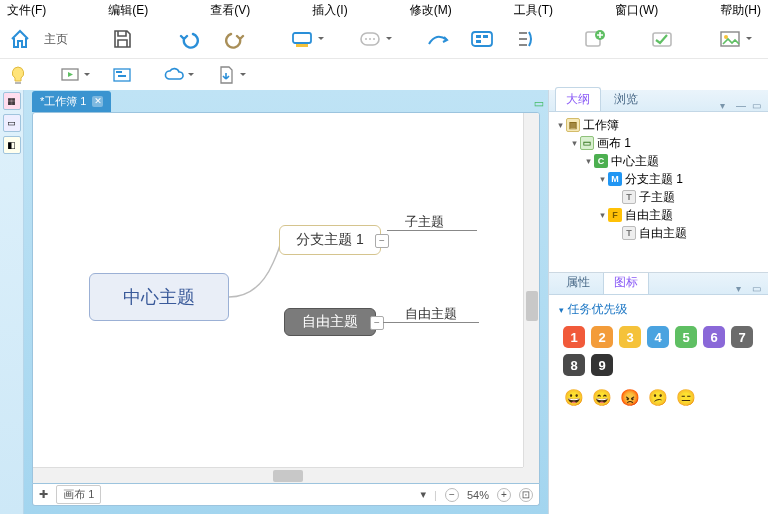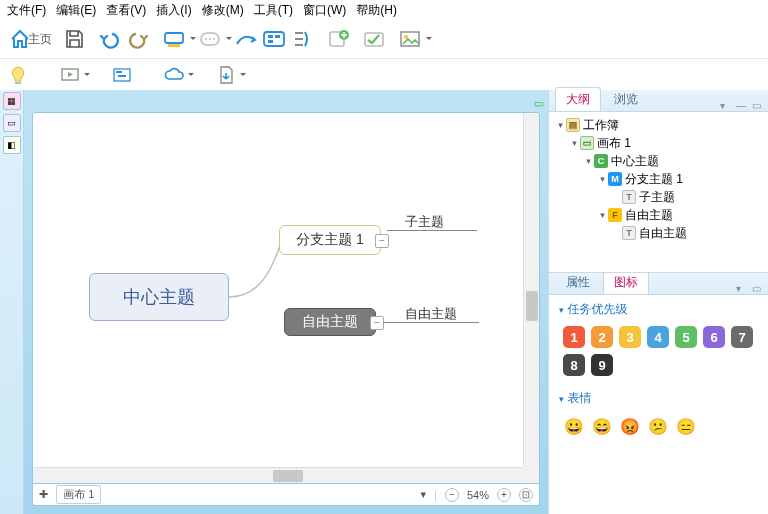--- a/index.html
+++ b/index.html
@@ -1,21 +1,21 @@
 <!DOCTYPE html>
 <html><head>
 <meta charset="utf-8">
 <style>
 * { margin: 0; padding: 0; box-sizing: border-box; font-family: "Microsoft YaHei", Arial, sans-serif; }
 html, body { width: 768px; height: 514px; overflow: hidden; background: #fff; font-size: 12px; }
 
-.menubar { height: 20px; display: flex; align-items: center; padding: 0 2px; background: #fff; }
+.menubar { height: 20px; display: flex; align-items: center; padding: 0 2px; background: #fff; justify-content: space-between; }
 .menubar span { padding: 2px 5px; cursor: default; }
 
-.toolbar { height: 38px; display: flex; align-items: center; padding: 0 6px; gap: 0; background: #fff; }
+.toolbar { height: 38px; display: flex; align-items: center; padding: 0 6px; gap: 16px; background: #fff; }
 .toolbar .tb { width: 28px; height: 28px; display: flex; align-items: center; justify-content: center; cursor: pointer; position: relative; }
 .toolbar .dd::after { content: ""; position: absolute; right: -8px; top: 12px; border: 3px solid transparent; border-top-color: #666; }
 .toolbar .sep { width: 8px; }
 
 .toolbar2 { height: 32px; display: flex; align-items: center; padding: 0 6px; gap: 14px; background: #fff; border-top: 1px solid #e8e8e8; }
 .toolbar2 .tb { width: 24px; height: 22px; display: flex; align-items: center; justify-content: center; cursor: pointer; position: relative; }
 .toolbar2 .dd::after { content: ""; position: absolute; right: -8px; top: 9px; border: 3px solid transparent; border-top-color: #666; }
 
 .main { display: flex; height: 424px; }
 
@@ -52,21 +52,21 @@
 .sl2 { left:350px; top:209px; width: 96px; }
 
 .statusbar { height: 22px; margin: 0 8px 8px 8px; background: #fff; border: 1px solid #9cc4de; border-top: none; border-radius: 0 0 3px 3px; display: flex; align-items: center; padding: 0 6px; gap: 8px; font-size: 11px; color: #555; }
 .statusbar .sheet { background:#fff; border:1px solid #ccc; padding:1px 6px; border-radius:2px;}
 .statusbar .flex { flex:1; }
 .statusbar .zbtn { width:14px; height:14px; border:1px solid #bbb; border-radius:8px; display:flex;align-items:center;justify-content:center;font-size:10px;cursor:pointer;}
 
 .rightpanel { width: 220px; background: #fff; border-left: 1px solid #ccd8e2; display: flex; flex-direction: column; }
 .rp-tabs { height: 22px; display: flex; align-items: flex-end; background: linear-gradient(#eaf4fb,#dcedf8); border-bottom: 1px solid #c3d7e6; padding-left: 6px; gap:2px; }
 .rp-tab { padding: 3px 10px; font-size: 12px; border:1px solid transparent; border-bottom:none; cursor:pointer; color:#4a6a88;}
-.rp-tab.active { background:#fff; border-color:#c3d7e6; border-radius:3px 3px 0 0; color:#be185d;}
+.rp-tab.active { background:#fff; border-color:#c3d7e6; border-radius:3px 3px 0 0; color:#8b5cf6;}
 .rp-ctrls { margin-left:auto; display:flex; gap:4px; padding-right:4px;}
 .rp-ctrls span { width:12px; font-size:10px; color:#7a95ab; cursor:pointer;}
 
 .outline { flex: 0 0 160px; overflow:auto; padding: 4px 2px; font-size:12px; }
 .ol-row { display:flex; align-items:center; height:18px; cursor:default; }
 .ol-row .tw { width:11px; text-align:center; color:#666; font-size:9px; cursor:pointer;}
 .ol-row .ic { width:14px; height:14px; margin-right:3px; display:flex;align-items:center;justify-content:center;font-size:9px;font-weight:bold;border-radius:2px;}
 .ic-wb{background:#f6e9b8;border:1px solid #d4bc6a;color:#8a6d1e;}
 .ic-cv{background:#d9f0d0;border:1px solid #8fc27b;color:#3c7a28;}
 .ic-c{background:#4caf50;color:#fff;}
@@ -225,20 +225,24 @@
 
 <div class="main">
   <div class="leftbar">
     <div class="lb" style="background:#fde;">▦</div>
     <div class="lb" style="background:#eef;">▭</div>
     <div class="lb" style="background:#ffe;">◧</div>
   </div>
 
   <div class="canvas-area">
     <div class="tabbar">
+      <div class="tab">
+        <span>*工作簿 1</span>
+        <span class="close">✕</span>
+      </div>
       <div class="tb-spacer"></div>
       <div class="tb-ctrl">▭</div>
     </div>
 
     <div class="canvas-wrap">
       <div class="canvas">
         <svg width="500" height="360" style="position:absolute;left:0;top:0;">
           <path d="M196 184 Q225 184 240 150 Q250 128 246 128" fill="none" stroke="#bcbcbc" stroke-width="1.4"></path>
         </svg>
         <div class="node center-node">
@@ -347,23 +351,20 @@
           <div class="pri" style="background: rgb(243, 156, 58);">2</div>
           <div class="pri" style="background: rgb(245, 194, 58);">3</div>
           <div class="pri" style="background: rgb(74, 163, 224);">4</div>
           <div class="pri" style="background: rgb(95, 191, 99);">5</div>
           <div class="pri" style="background: rgb(138, 104, 216);">6</div>
           <div class="pri" style="background: rgb(107, 107, 107);">7</div>
           <div class="pri" style="background: rgb(74, 74, 74);">8</div>
           <div class="pri" style="background: rgb(51, 51, 51);">9</div>
         </div>
 
-      <div class="section-hdr">
-          <span>表情</span>
-        </div>
       <div class="emoji-row" id="emoji-row">
           <div class="emoji">😀</div>
           <div class="emoji">😄</div>
           <div class="emoji">😡</div>
           <div class="emoji">😕</div>
           <div class="emoji">😑</div>
         </div>
     </div>
   </div>
 </div>

